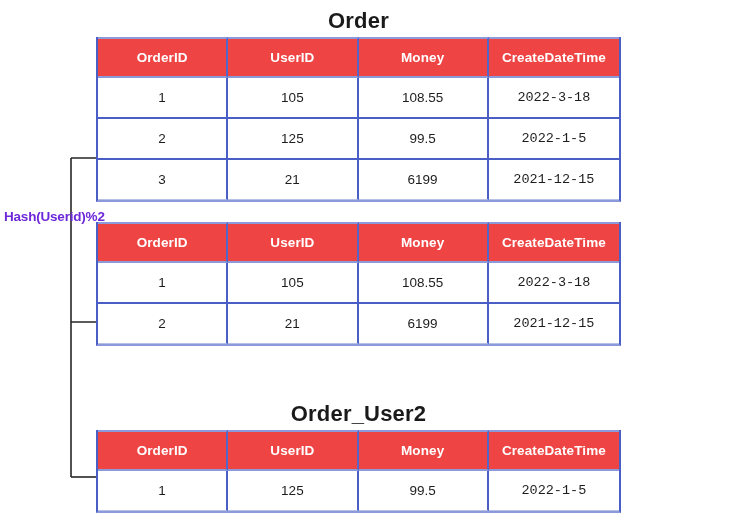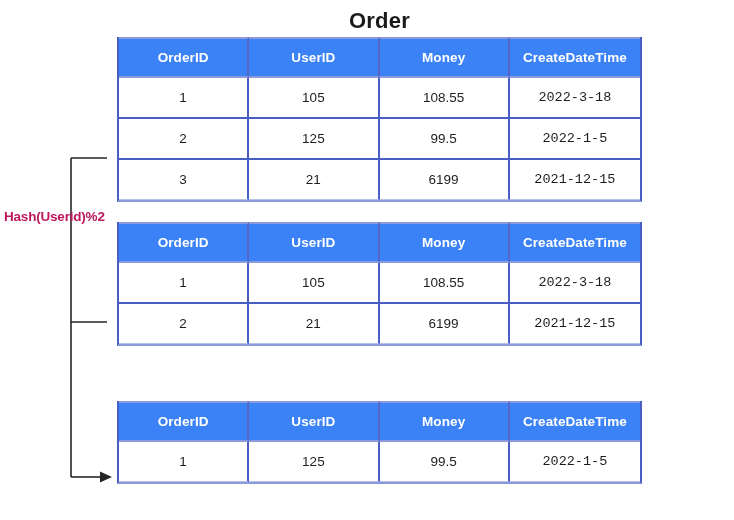--- a/index.html
+++ b/index.html
@@ -27,29 +27,29 @@
     width: 734px;
     height: 520px;
     pointer-events: none;
   }
   .split-label {
     position: absolute;
     left: 4px;
     top: 209px;
     font-size: 13.5px;
     font-weight: bold;
-    color: #be185d;
+    color: #6d28d9;
     letter-spacing: -0.2px;
     white-space: nowrap;
   }
 
   
   .table-block {
     position: absolute;
-    left: 117px;
+    left: 96px;
     width: 525px;
   }
   .table-title {
     text-align: center;
     font-size: 22px;
     font-weight: bold;
     color: #1a1a1a;
     letter-spacing: 0.2px;
     line-height: 26px;
     margin-bottom: 3px;
@@ -57,21 +57,21 @@
   .tbl {
     width: 100%;
     border-collapse: separate;
     border-spacing: 0;
     table-layout: fixed;
     border-left: 2px solid #4a5fc6;
     border-right: 2px solid #4a5fc6;
     border-bottom: 2px solid #8d9ada;
   }
   .tbl tr.head-row th {
-    background: #3b82f6;
+    background: #ef4444;
     color: #ffffff;
     font-size: 13.5px;
     font-weight: bold;
     height: 35px;
     text-align: center;
     vertical-align: middle;
     border-right: 2px solid #5467c9;
     border-top: 2px solid #8d9ada;
     border-bottom: 2px solid #8d9ada;
     letter-spacing: 0.1px;
@@ -166,20 +166,21 @@
           <td>2</td>
           <td>21</td>
           <td>6199</td>
           <td>2021-12-15</td>
         </tr>
       </tbody>
     </table>
   </div>
 
   <div class="table-block" id="block-user2">
+    <div class="table-title">Order_User2</div>
     <table class="tbl">
       <tbody>
         <tr class="head-row">
           <th>OrderID</th>
           <th>UserID</th>
           <th>Money</th>
           <th>CreateDateTime</th>
         </tr>
         <tr class="body-row">
           <td>1</td>

